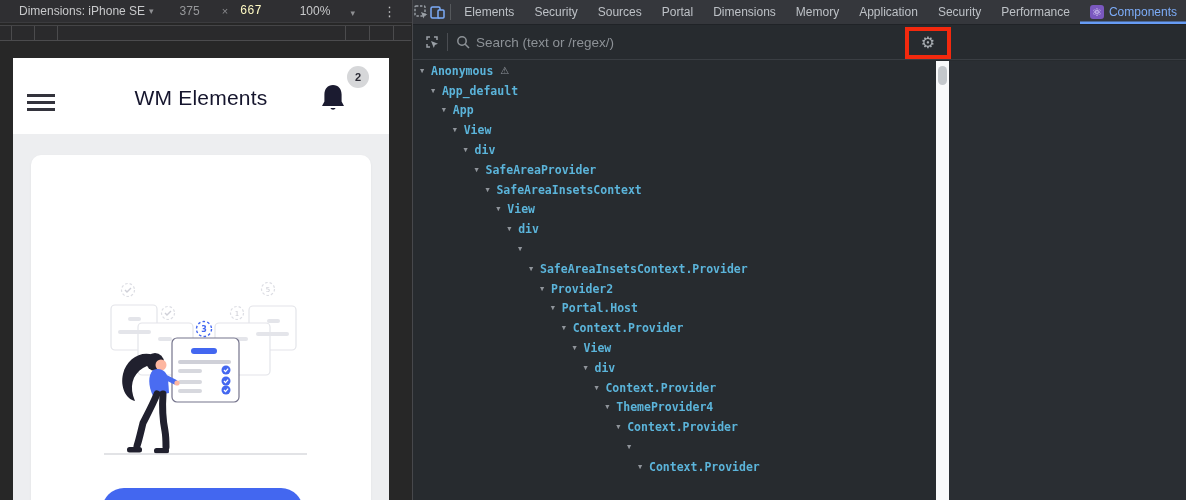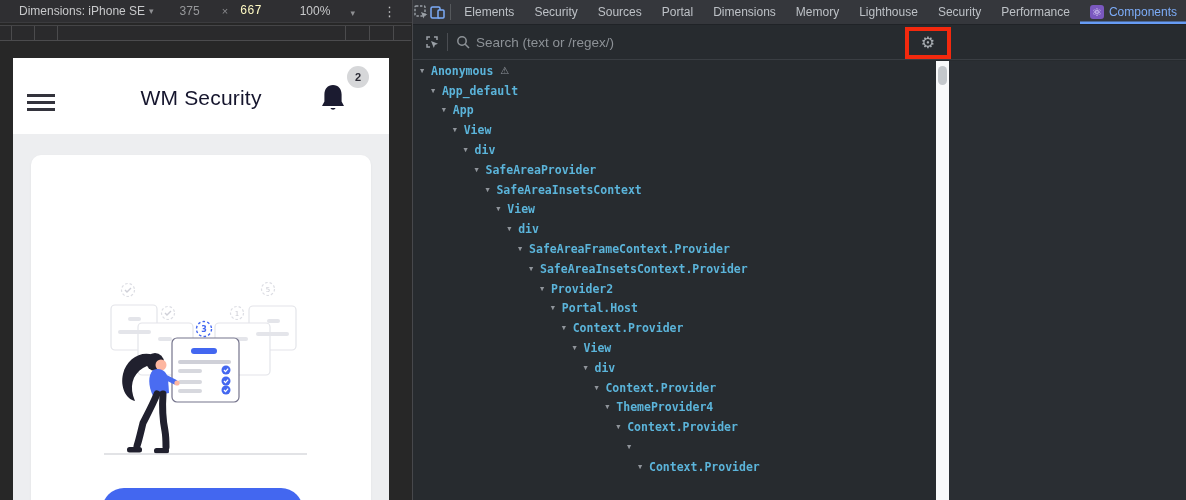--- a/index.html
+++ b/index.html
@@ -111,21 +111,21 @@
       <span class="tick" style="left:393px"></span>
     </div>
 
     <div class="phone">
       <div class="app-header">
         <div class="hamburger">
           <div class="bar"></div>
           <div class="bar"></div>
           <div class="bar"></div>
         </div>
-        <div class="app-title">WM Security</div>
+        <div class="app-title">WM Elements</div>
         <div class="bell-btn">
           <svg width="26" height="32" viewBox="0 0 26 32">
             <path d="M13 2 C7.6 2 4.4 6 4.4 11.5 L4.4 18.5 L2 23 L24 23 L21.6 18.5 L21.6 11.5 C21.6 6 18.4 2 13 2 Z" fill="#1b1b30"></path>
             <path d="M10.4 25 a2.8 2.8 0 0 0 5.2 0 Z" fill="#1b1b30"></path>
           </svg>
         </div>
         <div class="badge">2</div>
       </div>
 
       <div class="content-card"></div>
@@ -226,21 +226,21 @@
           <span class="tab">
             <span>Portal</span>
           </span>
           <span class="tab">
             <span>Dimensions</span>
           </span>
           <span class="tab">
             <span>Memory</span>
           </span>
           <span class="tab">
-            <span>Lighthouse</span>
+            <span>Application</span>
           </span>
           <span class="tab">
             <span>Security</span>
           </span>
           <span class="tab">
             <span>Performance</span>
           </span>
           <span class="tab active">
             <span class="react-tab-icon">⚛</span>
             <span>Components</span>
@@ -300,21 +300,20 @@
         <div class="tree-row" style="padding-left: 83.3px;">
           <span class="tree-arrow">▼</span>
           <span>View</span>
         </div>
         <div class="tree-row" style="padding-left: 94.2px;">
           <span class="tree-arrow">▼</span>
           <span>div</span>
         </div>
         <div class="tree-row" style="padding-left: 105.1px;">
           <span class="tree-arrow">▼</span>
-          <span>SafeAreaFrameContext.Provider</span>
         </div>
         <div class="tree-row" style="padding-left: 116px;">
           <span class="tree-arrow">▼</span>
           <span>SafeAreaInsetsContext.Provider</span>
         </div>
         <div class="tree-row" style="padding-left: 126.9px;">
           <span class="tree-arrow">▼</span>
           <span>Provider2</span>
         </div>
         <div class="tree-row" style="padding-left: 137.8px;">

